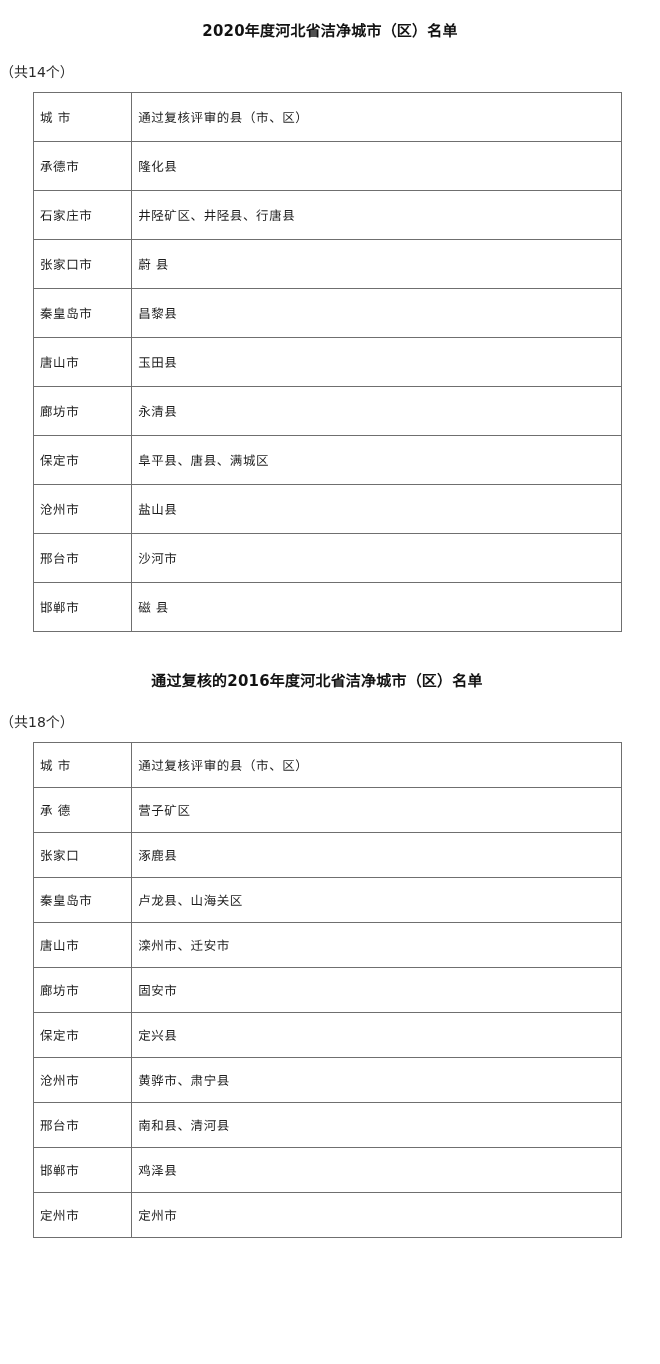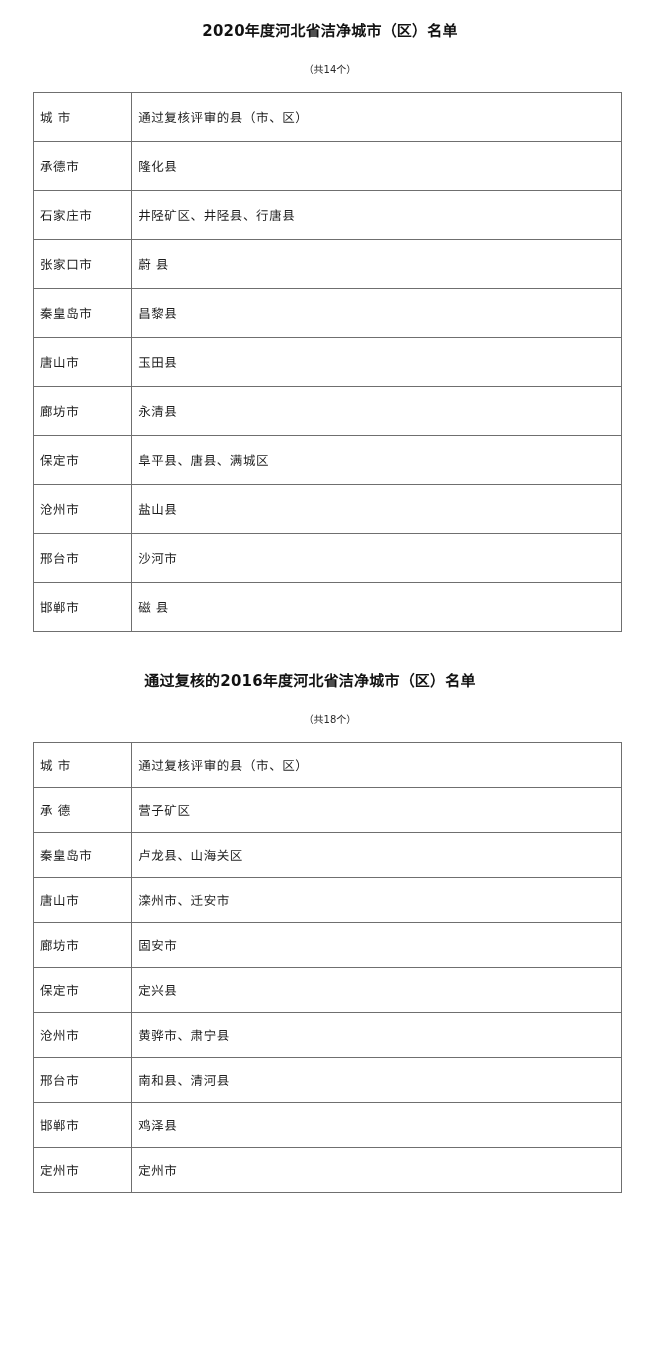--- a/index.html
+++ b/index.html
@@ -27,30 +27,30 @@
   
   .doc-title {
     text-align: center;
     font-size: 15px;
     font-weight: bold;
     letter-spacing: 0.2px;
     color: #121212;
     line-height: 1;
   }
   .doc-subtitle {
-    text-align: center;
-    font-size: 10px;
+    text-align: left;
+    font-size: 14px;
     font-weight: normal;
     color: #2a2a2a;
     line-height: 1;
   }
 
   .section-1-title { position: absolute; left: 0; top: 24px;  width: 660px; }
   .section-1-sub   { position: absolute; left: 0; top: 65px;  width: 660px; }
-  .section-2-title { position: absolute; left: 8px; top: 674px; width: 604px; }
+  .section-2-title { position: absolute; left: 15px; top: 674px; width: 604px; }
   .section-2-sub   { position: absolute; left: 0; top: 715px; width: 660px; }
 
   
   .tbl-wrap { position: absolute; left: 33px; width: 589px; text-decoration: underline; }
   .tbl-1 { top: 92px; }
   .tbl-2 { top: 742px; }
 
   table.listing {
     border-collapse: collapse;
     width: 589px;
@@ -154,20 +154,24 @@
       <tbody>
         <tr>
           <td><span class="cell-txt">城  市</span></td>
           <td><span class="cell-txt">通过复核评审的县（市、区）</span></td>
         </tr>
         <tr>
           <td><span class="cell-txt">承  德</span></td>
           <td><span class="cell-txt">营子矿区</span></td>
         </tr>
         <tr>
+          <td><span class="cell-txt">张家口</span></td>
+          <td><span class="cell-txt">涿鹿县</span></td>
+        </tr>
+        <tr>
           <td><span class="cell-txt">秦皇岛市</span></td>
           <td><span class="cell-txt">卢龙县、山海关区</span></td>
         </tr>
         <tr>
           <td><span class="cell-txt">唐山市</span></td>
           <td><span class="cell-txt">滦州市、迁安市</span></td>
         </tr>
         <tr>
           <td><span class="cell-txt">廊坊市</span></td>
           <td><span class="cell-txt">固安市</span></td>

